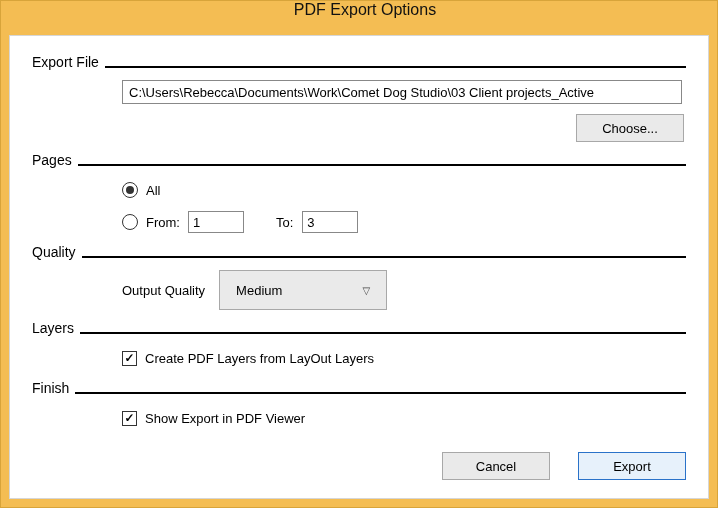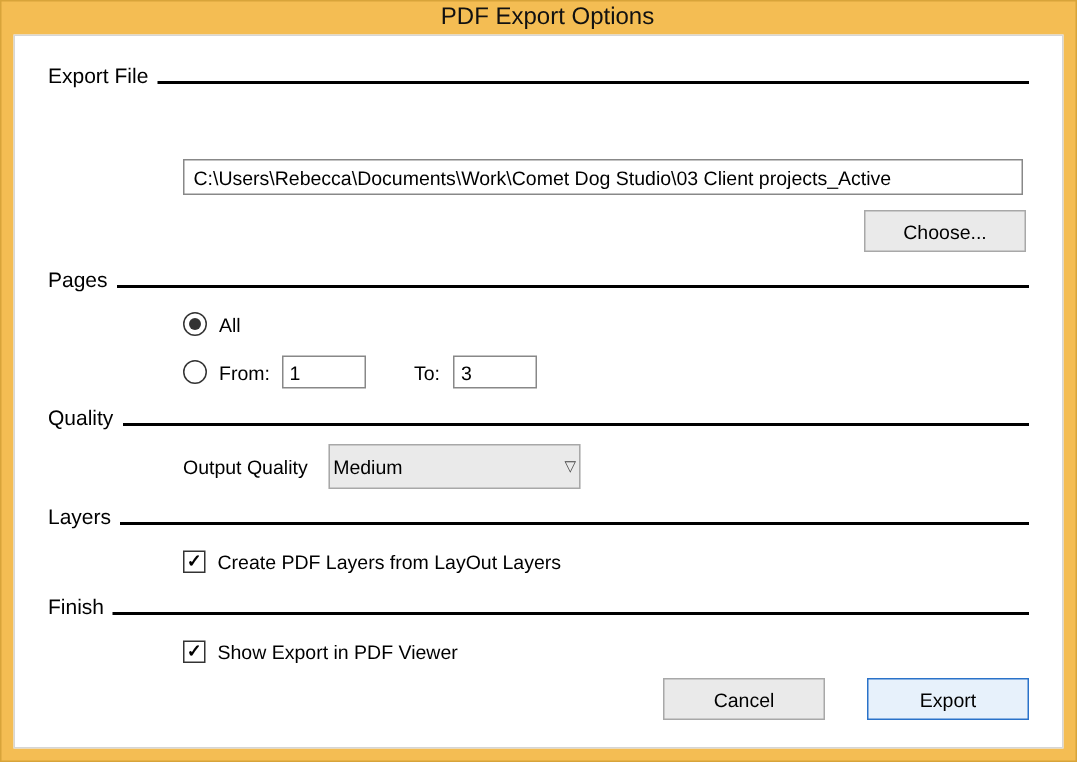--- a/index.html
+++ b/index.html
@@ -14,23 +14,22 @@
   }
   .window {
     width: 718px;
     height: 508px;
     border: 1px solid #d8a43a;
     background: #f4bd53;
     display: flex;
     flex-direction: column;
   }
   .titlebar {
-    height: 22px;
-    display: flex;
-    align-items: center;
+    height: 34px;
+    display: flex;
     justify-content: center;
     color: #111;
     font-size: 16px;
     padding-left: 12px;
   }
   .content {
     flex: 1;
     margin: 0 8px 8px 8px;
     background: #ffffff;
     border: 1px solid #d6d6d6;
@@ -60,21 +59,20 @@
     padding-left: 90px;
   }
   .filepath input[type=text] {
     width: 560px;
     height: 24px;
     border: 1px solid #888;
     padding: 2px 6px;
     font-family: inherit;
     font-size: 13px;
     color: #000;
-    margin-top: 38px;
   }
   .row-right {
     display: flex;
     justify-content: flex-end;
     padding-right: 0;
     margin-top: 10px;
   }
   button.std {
     min-width: 108px;
     height: 28px;
@@ -139,27 +137,27 @@
     height: 22px;
     border: 1px solid #888;
     padding: 1px 4px;
     font-family: inherit;
     font-size: 13px;
   }
   .from-row .to-label { margin-left: 24px; margin-right: 1px; }
   .quality-row .qlabel { margin-right: 6px; }
   .select {
     width: 168px;
-    height: 30px;
+    height: 40px;
     border: 1px solid #a8a8a8;
     background: #eaeaea;
     display: flex;
     align-items: center;
     justify-content: space-between;
-    padding: 0 2px;
+    padding: 0 16px;
     cursor: pointer;
     font-size: 13px;
   }
   .select .chev {
     font-size: 10px;
     color: #444;
   }
   .bottom-buttons {
     position: absolute;
     right: 22px;

